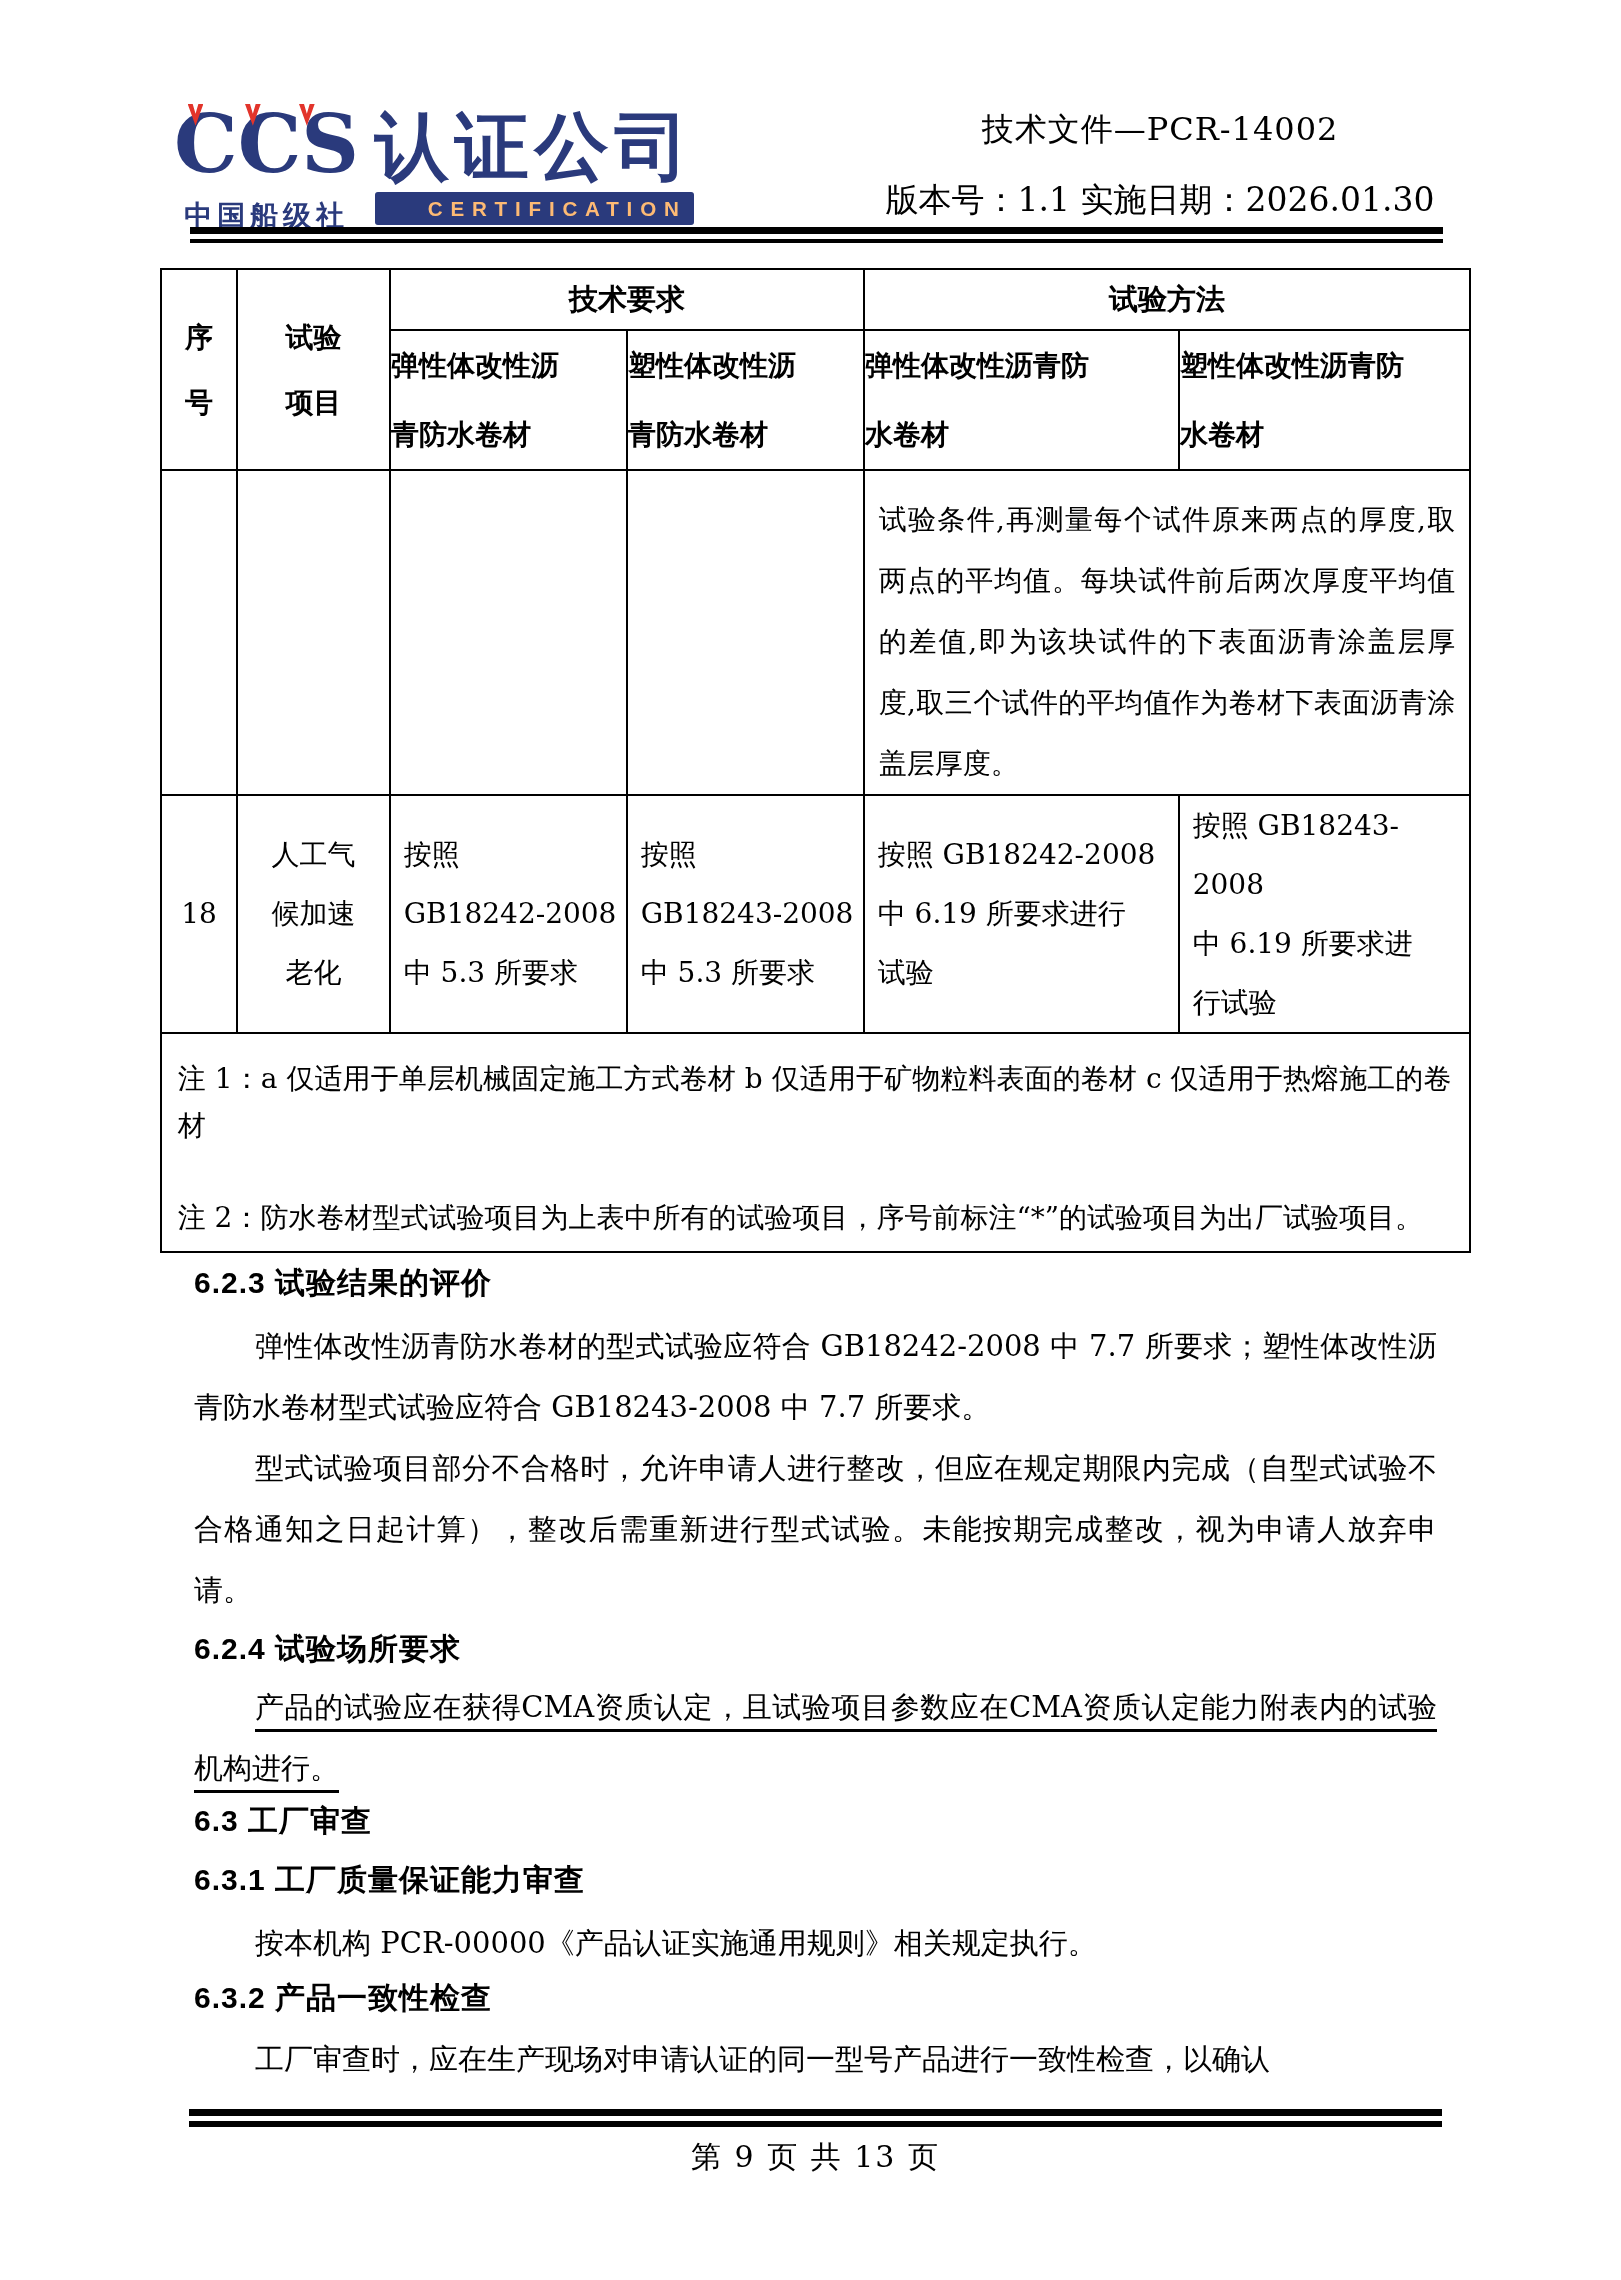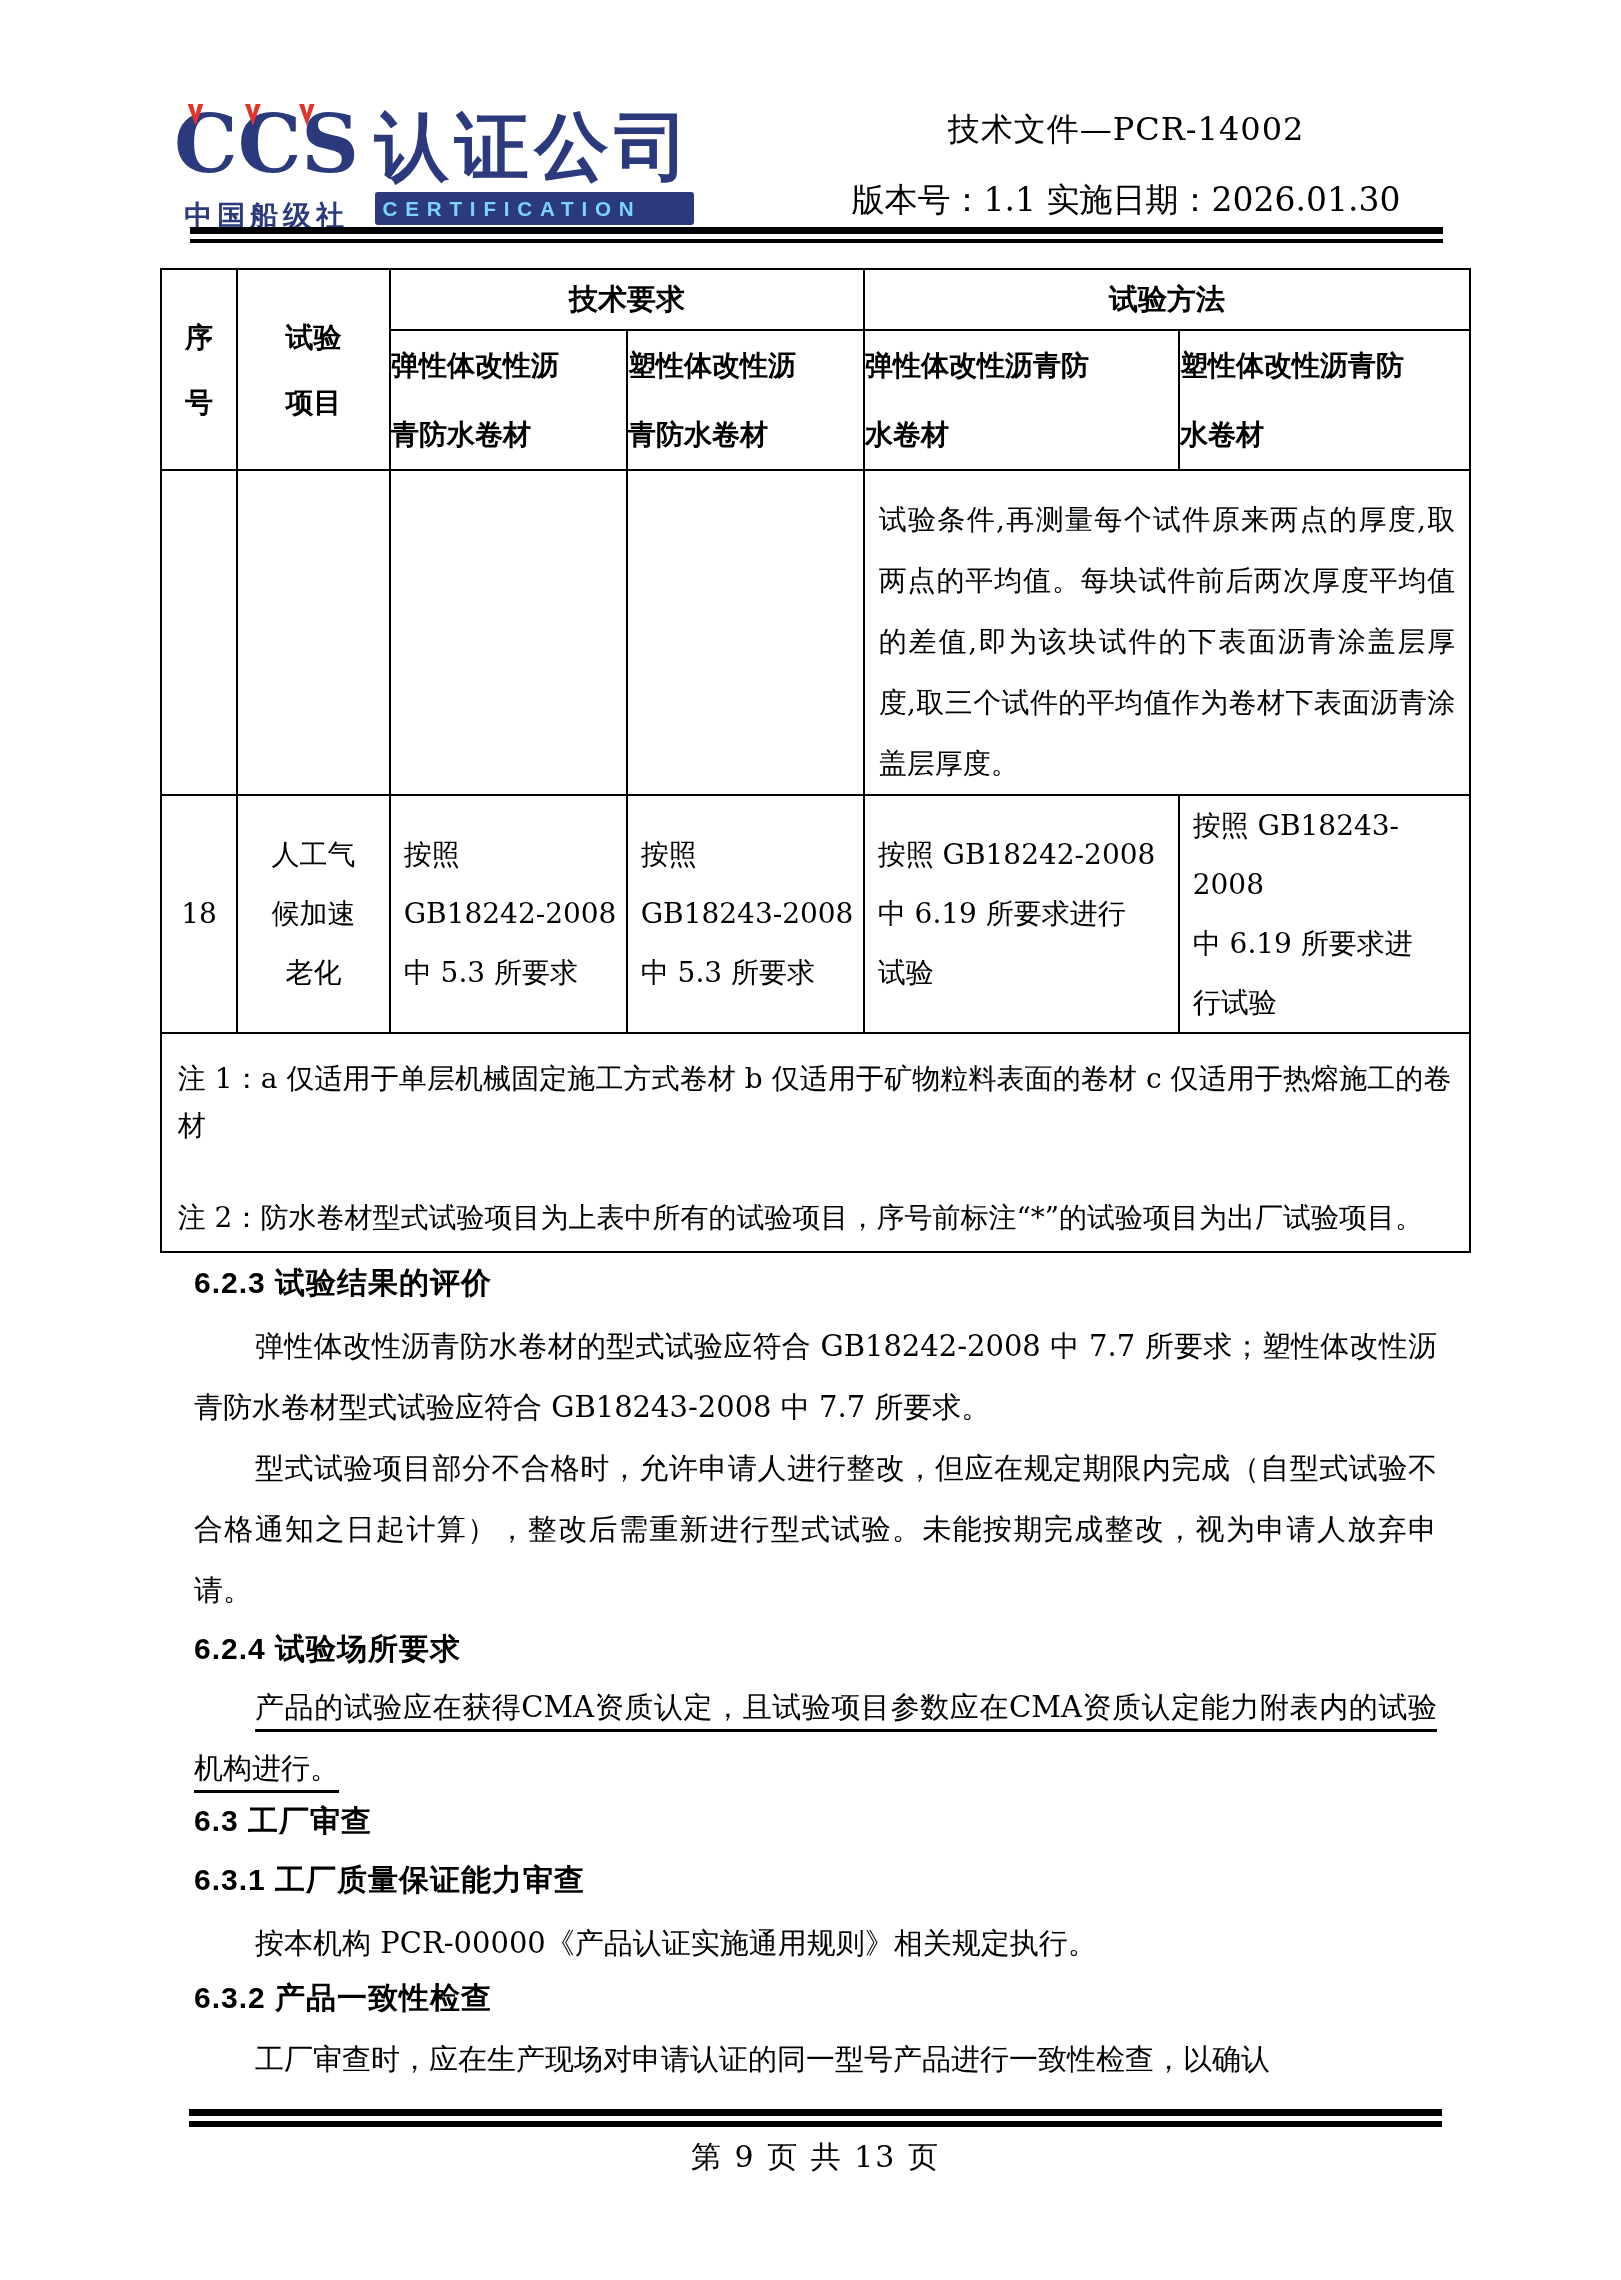--- a/index.html
+++ b/index.html
@@ -27,26 +27,26 @@
   .accent.a1 { left:13.7px; } .accent.a2 { left:71px; } .accent.a3 { left:125px; }
   .society {
     margin-top:18px; font-family:"Liberation Sans", sans-serif; font-weight:bold;
     font-size:28px; color:#2a3a7c; letter-spacing:4.9px; white-space:nowrap;
   }
   .company {
     font-family:"Liberation Sans", sans-serif; font-weight:bold;
     font-size:74px; line-height:74px; color:#2a3a7c; letter-spacing:5.9px; white-space:nowrap;
   }
   .cert-box {
-    margin-top:7.8px; background:#2a3a7c; color:#7dd3fc;
+    margin-top:7.8px; background:#2a3a7c; color:#fdba74;
     font-family:"Liberation Sans", sans-serif; font-weight:bold;
-    font-size:20.6px; letter-spacing:7.8px; text-align:left;
+    font-size:20.6px; letter-spacing:7.8px; text-align:right;
     padding:4.9px 7.8px 3.9px; border-radius:2.9px; white-space:nowrap;
   }
-  .header-right { position:absolute; left:823px; top:108px; width:606px; text-align:center; }
+  .header-right { position:absolute; left:857px; top:108px; width:606px; text-align:center; }
   .doc-title { font-size:32px; letter-spacing:1px; white-space:nowrap; }
   .version-line { margin-top:25.5px; font-size:33px; white-space:nowrap;text-align:center; }
 
   .rule { position:absolute; background:#000; }
   .rule-h1 { left:190px; top:227px; width:1253px; height:6.9px; }
   .rule-h2 { left:190px; top:239px; width:1253px; height:3.9px; }
   .rule-f1 { left:189px; top:2109px; width:1253px; height:6.9px; }
   .rule-f2 { left:189px; top:2121px; width:1253px; height:5.9px; }
 
   

